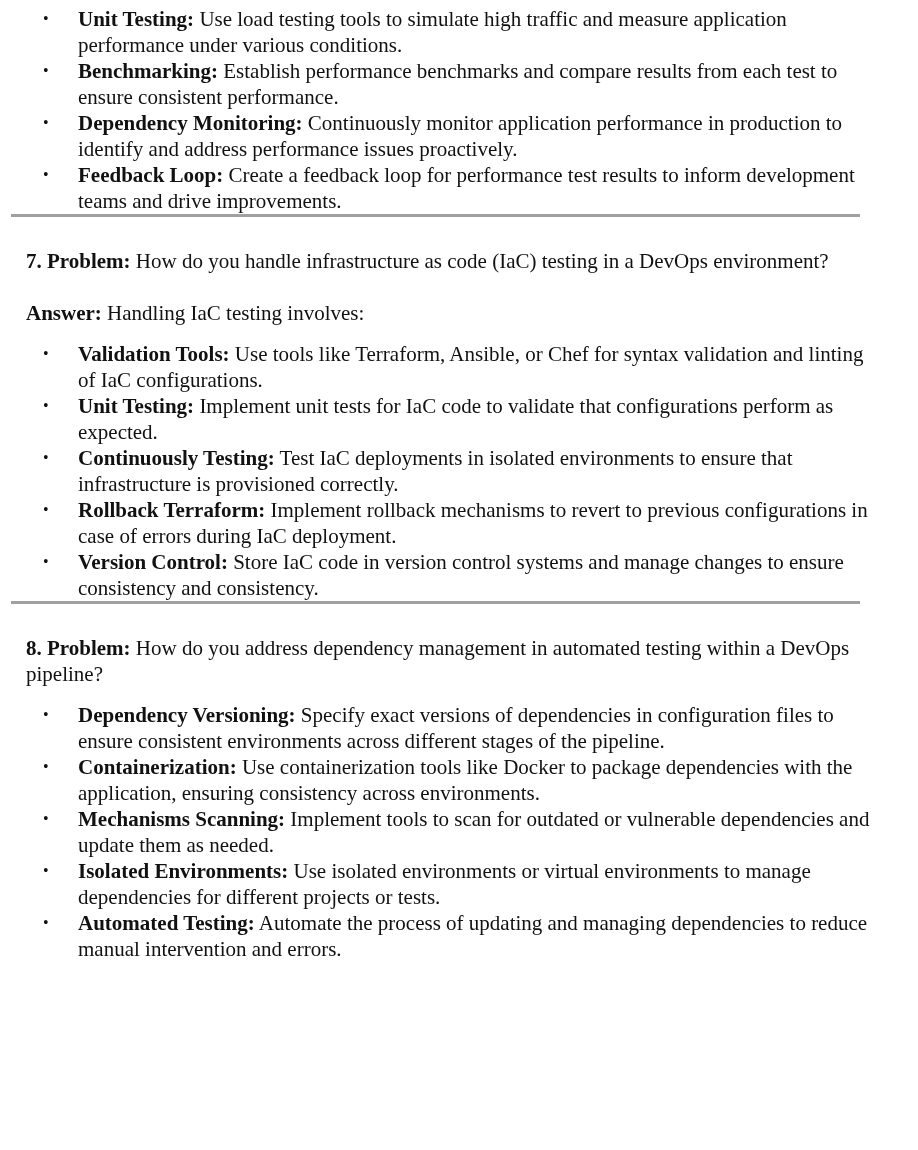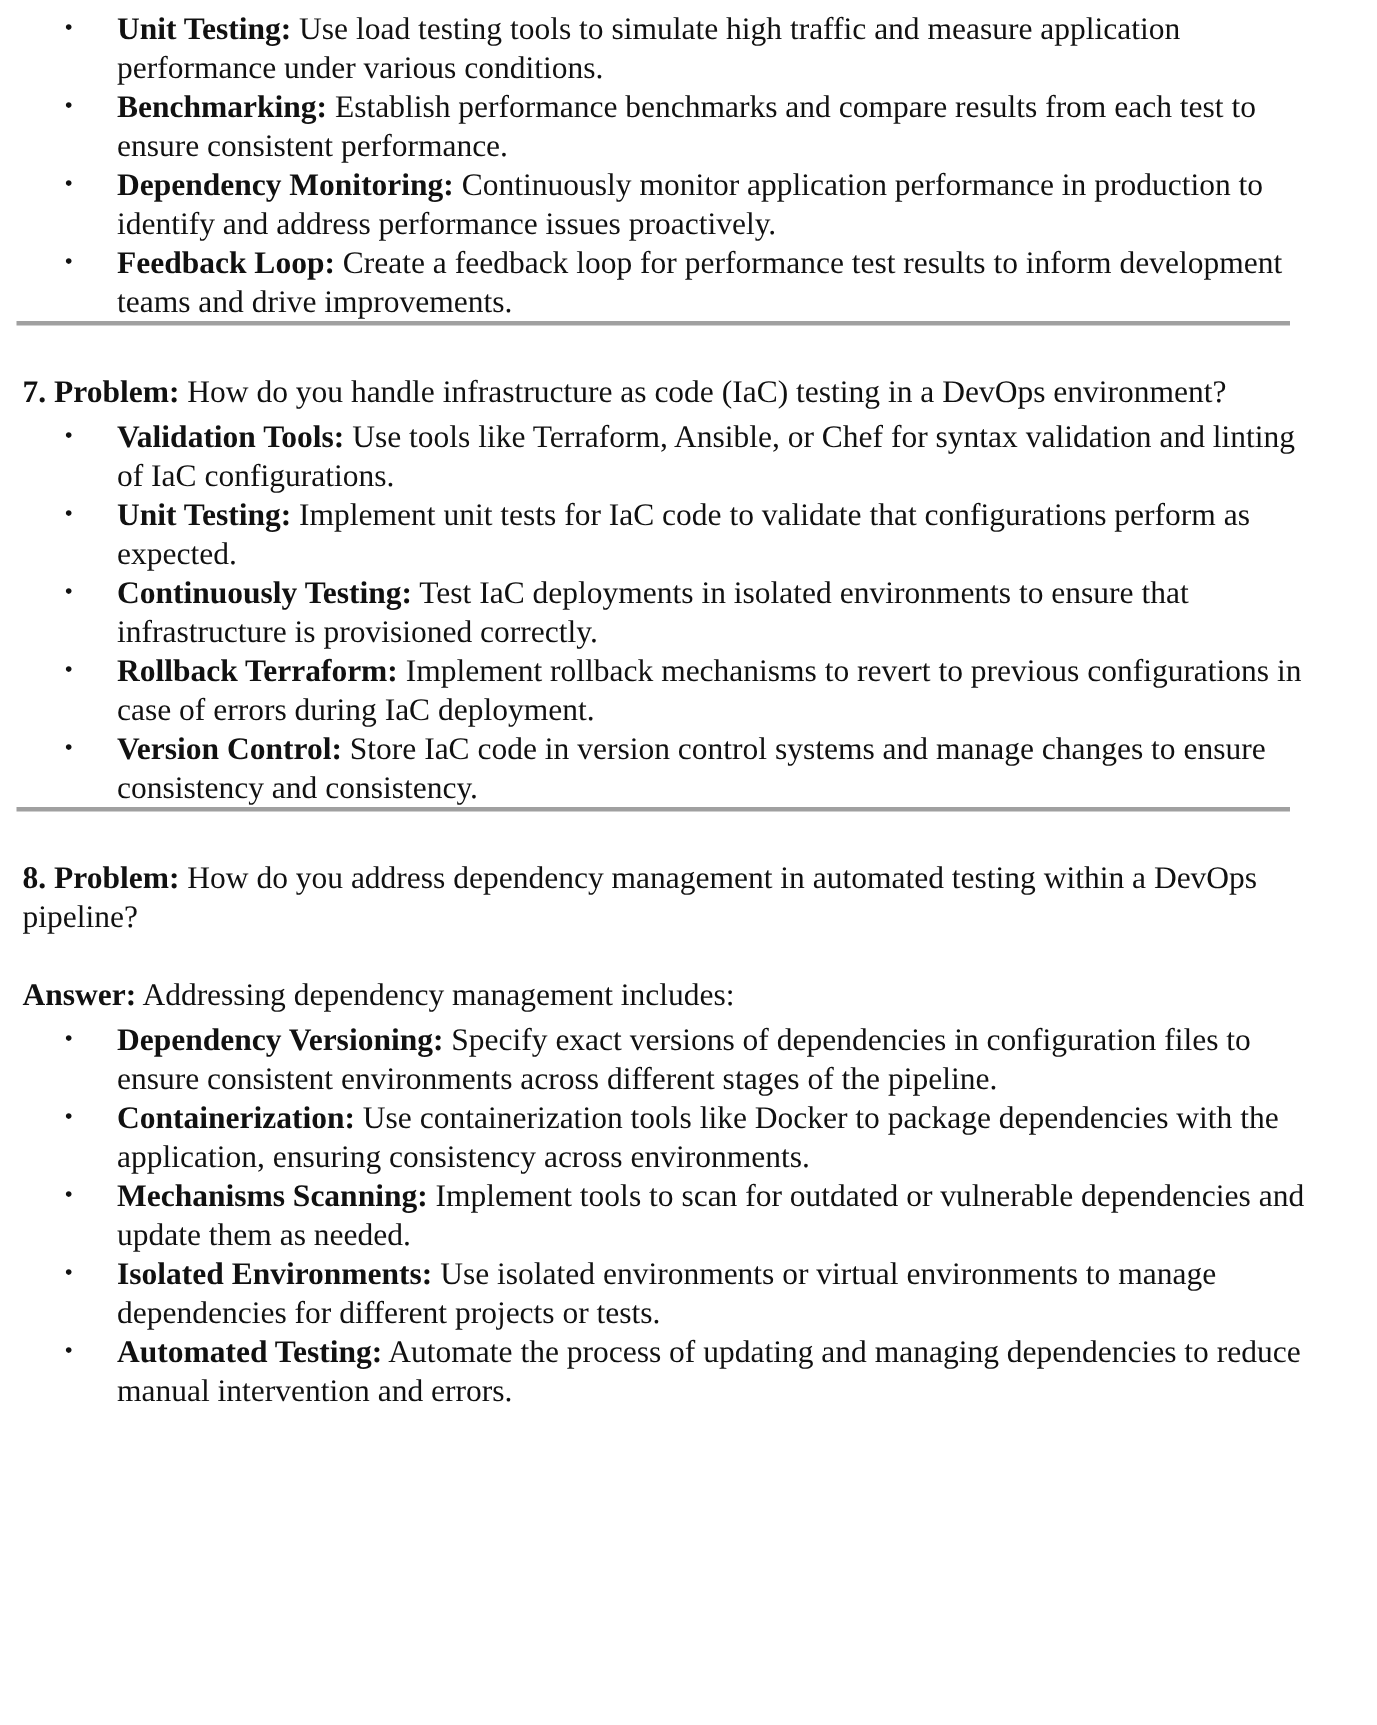--- a/index.html
+++ b/index.html
@@ -45,52 +45,52 @@
       height: 3px;
       background: #a0a0a0;
       margin: 0;
       width: 849px;
     }
     .rule-1 { margin-top: 44px; }
     .rule-2 { margin-top: 43px; }
     .problem { margin-top: 31px; }
     .answer { margin-top: 26px; }
     .list-gap { margin-top: 26px; }
-    p { margin: 4px; }
+    p { margin: 15px; }
   </style>
 </head>
 <body>
 
 <div class="page">
 
   <ul class="bullets">
     <li><span class="bullet">•</span><b>Unit Testing:</b><span> Use load testing tools to simulate high traffic and measure application performance under various conditions.</span></li>
     <li><span class="bullet">•</span><b>Benchmarking:</b><span> Establish performance benchmarks and compare results from each test to ensure consistent performance.</span></li>
     <li><span class="bullet">•</span><b>Dependency Monitoring:</b><span> Continuously monitor application performance in production to identify and address performance issues proactively.</span></li>
     <li><span class="bullet">•</span><b>Feedback Loop:</b><span> Create a feedback loop for performance test results to inform development teams and drive improvements.</span></li>
   </ul>
 
   <hr class="rule rule-1">
 
   <section>
     <p class="problem"><b>7. Problem:</b><span> How do you handle infrastructure as code (IaC) testing in a DevOps environment?</span></p>
+    <p class="answer"><b>Answer:</b><span> Handling IaC testing involves:</span></p>
     <ul class="bullets list-gap">
       <li><span class="bullet">•</span><b>Validation Tools:</b><span> Use tools like Terraform, Ansible, or Chef for syntax validation and linting of IaC configurations.</span></li>
       <li><span class="bullet">•</span><b>Unit Testing:</b><span> Implement unit tests for IaC code to validate that configurations perform as expected.</span></li>
       <li><span class="bullet">•</span><b>Continuously Testing:</b><span> Test IaC deployments in isolated environments to ensure that infrastructure is provisioned correctly.</span></li>
       <li><span class="bullet">•</span><b>Rollback Terraform:</b><span> Implement rollback mechanisms to revert to previous configurations in case of errors during IaC deployment.</span></li>
       <li><span class="bullet">•</span><b>Version Control:</b><span> Store IaC code in version control systems and manage changes to ensure consistency and consistency.</span></li>
     </ul>
   </section>
 
   <hr class="rule rule-2">
 
   <section>
     <p class="problem"><b>8. Problem:</b><span> How do you address dependency management in automated testing within a DevOps pipeline?</span></p>
-    <p class="answer"><b>Answer:</b><span> Addressing dependency management includes:</span></p>
     <ul class="bullets list-gap">
       <li><span class="bullet">•</span><b>Dependency Versioning:</b><span> Specify exact versions of dependencies in configuration files to ensure consistent environments across different stages of the pipeline.</span></li>
       <li><span class="bullet">•</span><b>Containerization:</b><span> Use containerization tools like Docker to package dependencies with the application, ensuring consistency across environments.</span></li>
       <li><span class="bullet">•</span><b>Mechanisms Scanning:</b><span> Implement tools to scan for outdated or vulnerable dependencies and update them as needed.</span></li>
       <li><span class="bullet">•</span><b>Isolated Environments:</b><span> Use isolated environments or virtual environments to manage dependencies for different projects or tests.</span></li>
       <li><span class="bullet">•</span><b>Automated Testing:</b><span> Automate the process of updating and managing dependencies to reduce manual intervention and errors.</span></li>
     </ul>
   </section>
 
 </div>

